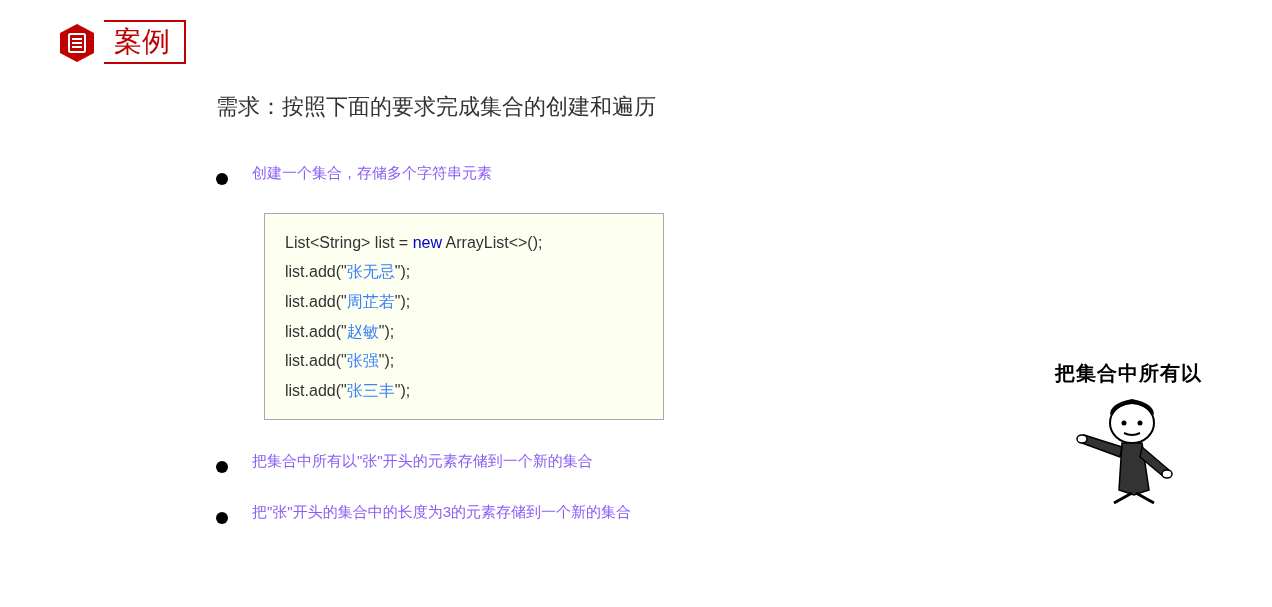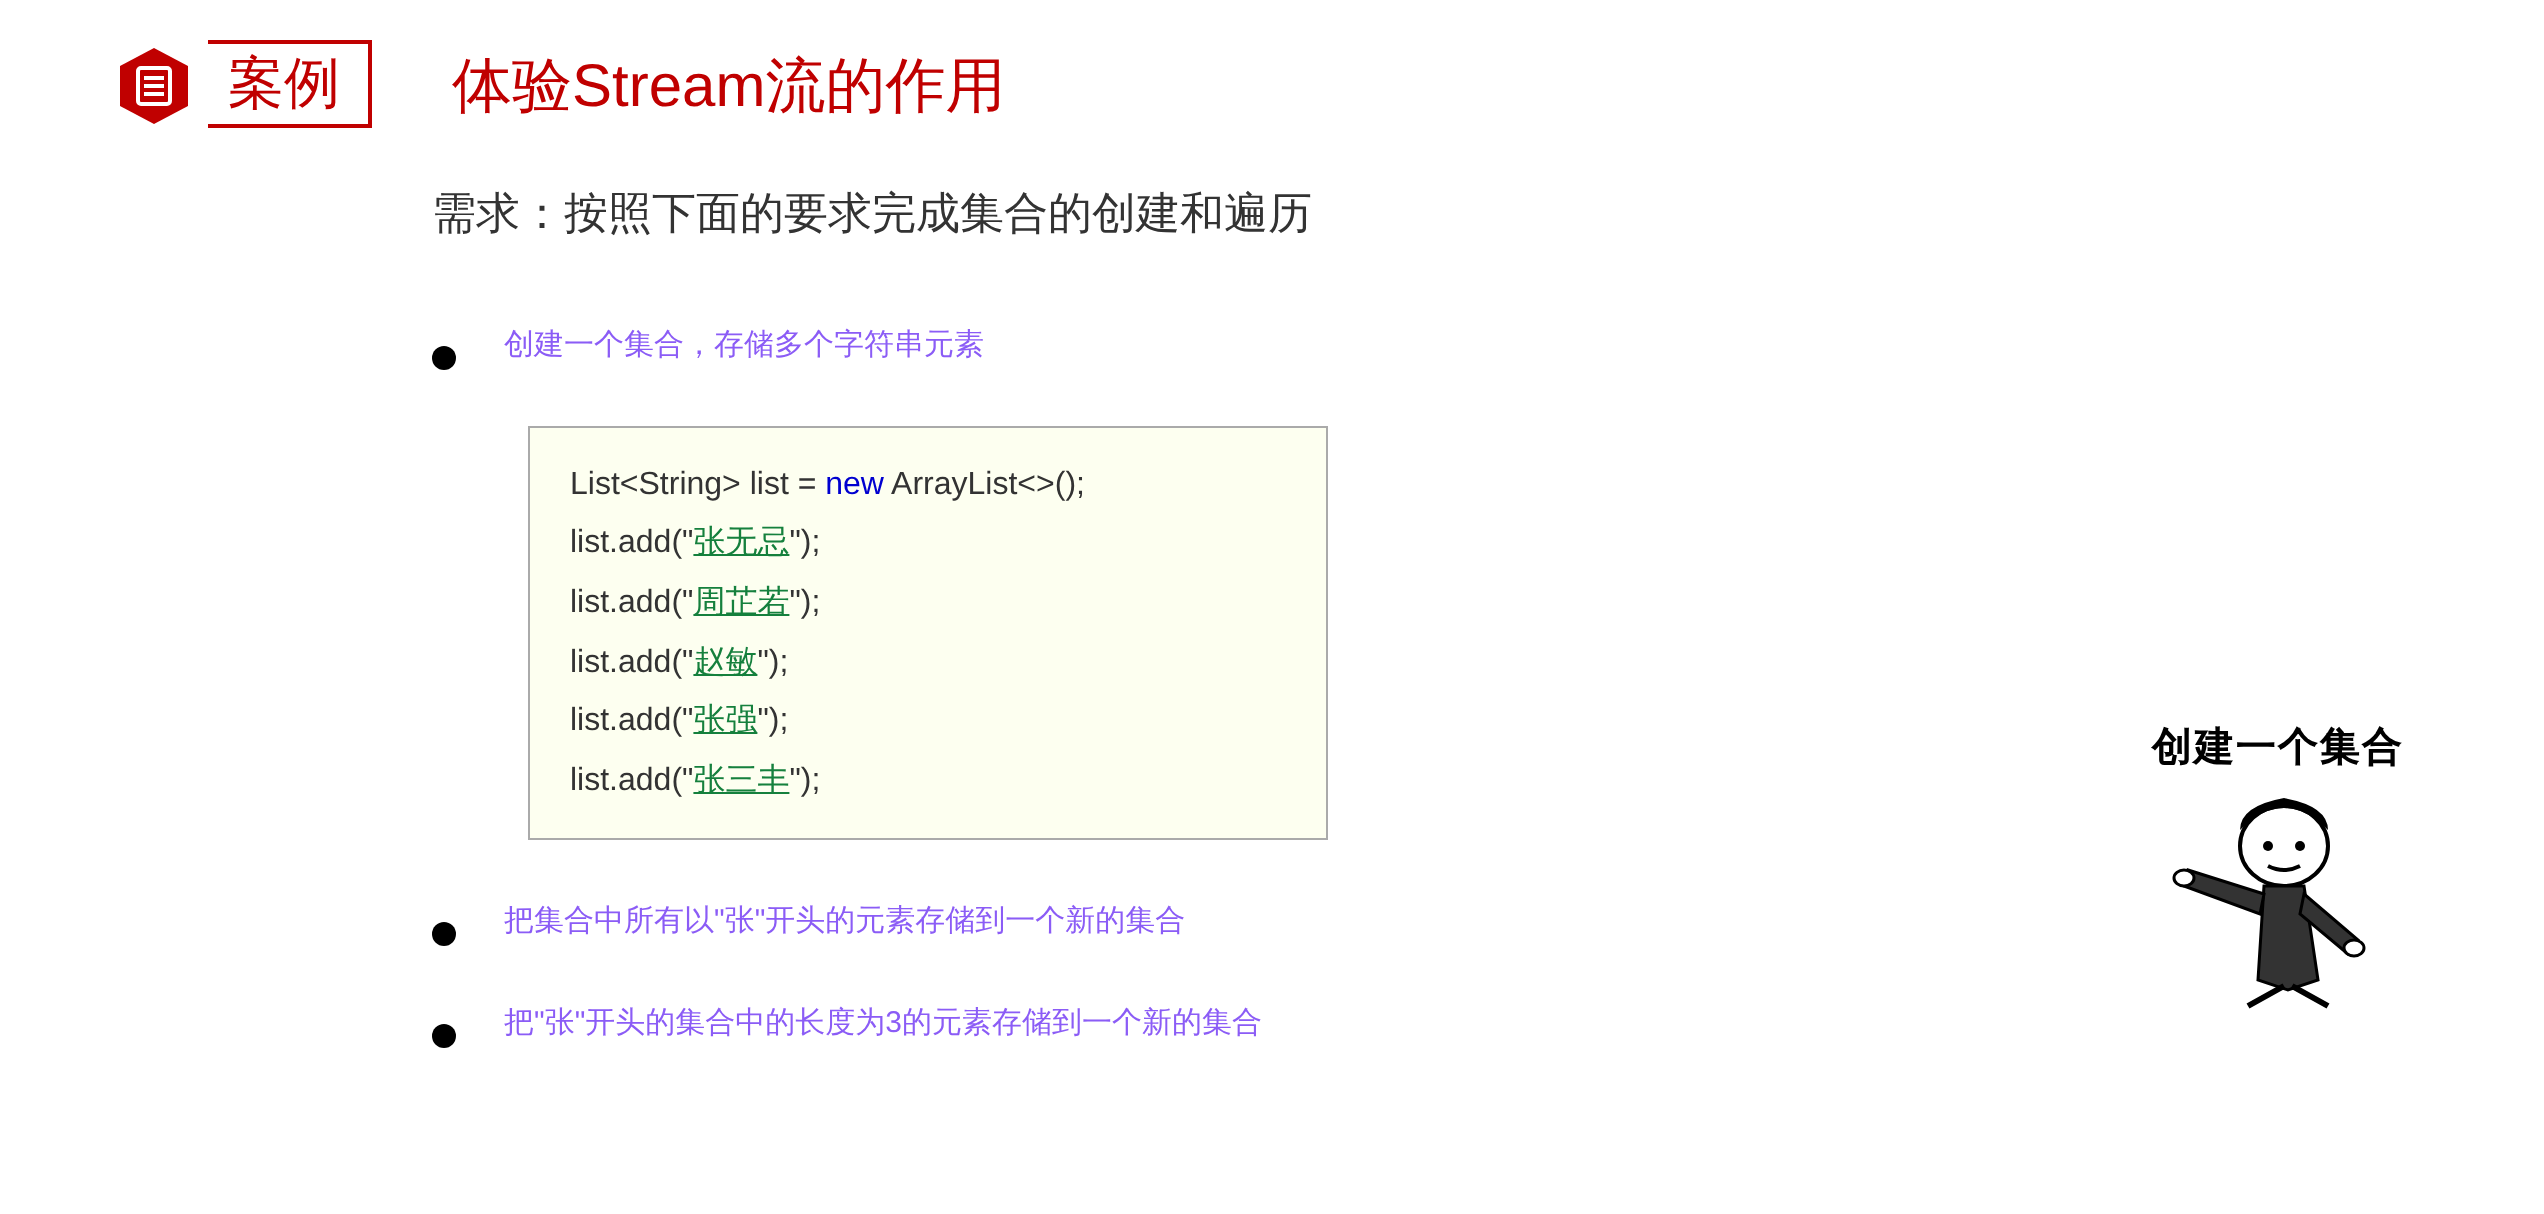--- a/index.html
+++ b/index.html
@@ -75,21 +75,21 @@
       border: 1px solid #aaa;
       background: #fdfff0;
       padding: 14px 20px;
       width: 400px;
       font-family: "Segoe UI", Arial, sans-serif;
       font-size: 16px;
       line-height: 1.85;
       color: #333;
     }
     .code-block .kw { color: #0000d0; }
-    .code-block .str { color: #15803d; text-decoration: underline; }
+    .code-block .str { color: #3b82f6; }
     .meme {
       position: absolute;
       right: 70px;
       top: 360px;
       text-align: center;
     }
     .meme-text {
       font-size: 20px;
       font-weight: bold;
       color: #000;
@@ -110,21 +110,20 @@
   <div class="hex-icon">
     <svg width="42" height="42" viewBox="0 0 42 42">
       <polygon points="21,2 38,11 38,31 21,40 4,31 4,11" fill="#c00000"></polygon>
       <rect x="13" y="12" width="16" height="18" rx="1.5" fill="none" stroke="#fff" stroke-width="2"></rect>
       <line x1="16" y1="17" x2="26" y2="17" stroke="#fff" stroke-width="2"></line>
       <line x1="16" y1="21" x2="26" y2="21" stroke="#fff" stroke-width="2"></line>
       <line x1="16" y1="25" x2="26" y2="25" stroke="#fff" stroke-width="2"></line>
     </svg>
   </div>
   <div class="case-label">案例</div>
-  <div class="title">体验Stream流的作用</div>
 </div>
 
 <div class="content">
   <div class="requirement">需求：按照下面的要求完成集合的创建和遍历</div>
 
   <ul class="bullets">
     <li>创建一个集合，存储多个字符串元素</li>
   </ul>
 
   <div class="code-block">
@@ -137,21 +136,21 @@
   </div>
 
   <ul class="bullets">
     <li>把集合中所有以"张"开头的元素存储到一个新的集合</li>
     <li>把"张"开头的集合中的长度为3的元素存储到一个新的集合</li>
 
   </ul>
 </div>
 
 <div class="meme">
-  <div class="meme-text">创建一个集合</div>
+  <div class="meme-text">把集合中所有以</div>
   <div class="meme-figure">
     <svg width="110" height="110" viewBox="0 0 110 110">
       <ellipse cx="58" cy="28" rx="22" ry="20" fill="#fff" stroke="#000" stroke-width="2"></ellipse>
       <path d="M36 20 Q58 -2 80 20 Q80 8 58 4 Q36 8 36 20 Z" fill="#000"></path>
       <circle cx="50" cy="28" r="2.5" fill="#000"></circle>
       <circle cx="66" cy="28" r="2.5" fill="#000"></circle>
       <path d="M50 38 Q58 42 66 38" stroke="#000" stroke-width="2" fill="none"></path>
       <path d="M48 48 L68 48 L75 95 L60 100 L45 95 Z" fill="#333" stroke="#000" stroke-width="1.5"></path>
       <path d="M48 52 L10 40 L8 48 L46 62 Z" fill="#333" stroke="#000" stroke-width="1.5"></path>
       <path d="M68 52 L95 75 L90 82 L66 62 Z" fill="#333" stroke="#000" stroke-width="1.5"></path>

